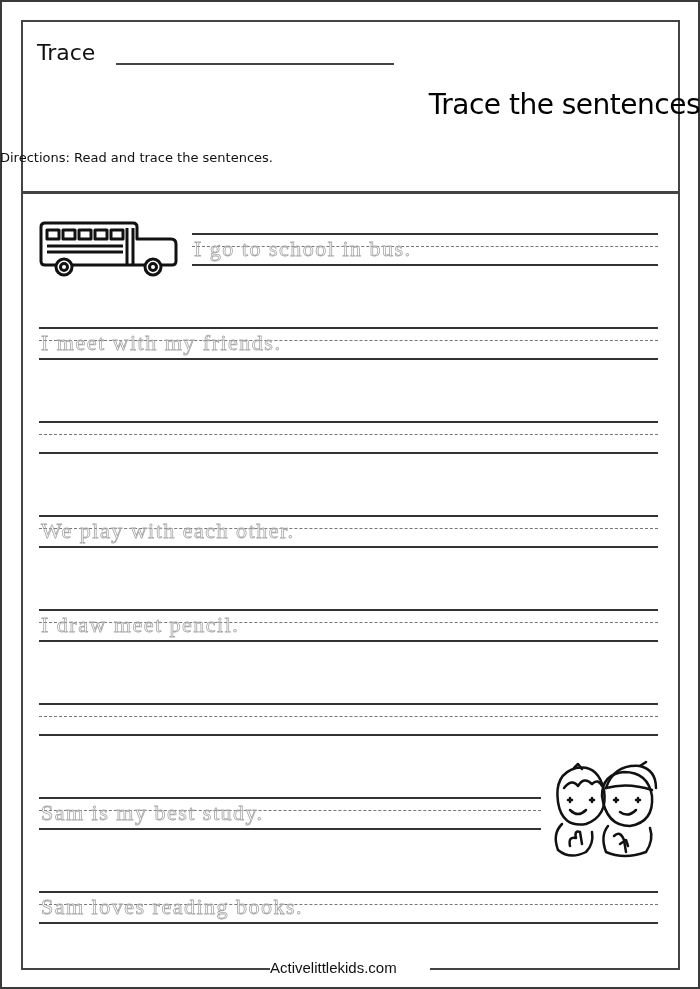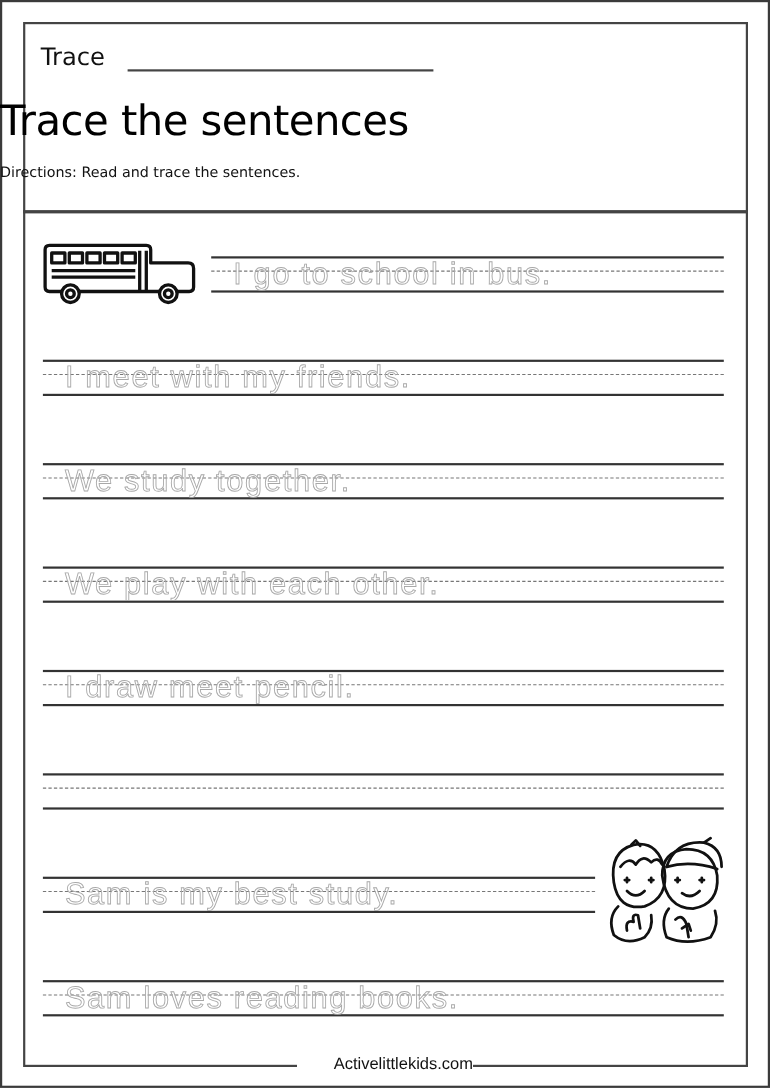--- a/index.html
+++ b/index.html
@@ -2,33 +2,33 @@
 <html><head>
 <meta charset="utf-8">
 <style>
   html, body { margin: 0; padding: 0; background: #ffffff; }
   body { width: 700px; height: 989px; position: relative; overflow: hidden; font-family: "Liberation Sans", sans-serif; color: #111; }
   .page-border { position: absolute; left: 0; top: 0; width: 696px; height: 985px; border: 2px solid #3a3a3a; }
   .inner-box { position: absolute; left: 21px; top: 20px; width: 655px; height: 946px; border: 2px solid #444; }
   .header-divider { position: absolute; left: 21px; top: 191px; width: 659px; height: 3px; background: #444; }
   .name-label { position: absolute; left: 37px; top: 40px; font-size: 22px; font-family: "DejaVu Sans", sans-serif; color: #111; }
   .name-line { position: absolute; left: 116px; top: 63px; width: 278px; height: 2px; background: #444; }
-  .title { position: absolute; left: 0; width: 700px; top: 88px; text-align: left; font-family: "DejaVu Sans", sans-serif; font-size: 38px; font-weight: 500; color: #000; letter-spacing: -0.5px; }
+  .title { position: absolute; left: 0; width: 700px; top: 88px; text-align: right; font-family: "DejaVu Sans", sans-serif; font-size: 28px; font-weight: 500; color: #000; letter-spacing: -0.5px; }
   .directions { position: absolute; left: 0; width: 700px; top: 150px; text-align: left; font-family: "DejaVu Sans", sans-serif; font-size: 13px; color: #111; }
 
   .row { position: absolute; height: 34px; }
   .row .line-top { position: absolute; left: 0; right: 0; top: 0; height: 2px; background: #333; }
   .row .line-mid { position: absolute; left: 0; right: 0; top: 13px; height: 0; border-top: 1px dashed #777; }
   .row .line-base { position: absolute; left: 0; right: 0; top: 31px; height: 2px; background: #333; }
-  .row .trace { position: absolute; left: 20px; top: -4px; white-space: nowrap; font-family: Liberation Sans, sans-serif; font-weight: 200; font-size: 28px; line-height: 40px; color: transparent; -webkit-text-stroke: 0.8px #a8a8a8; letter-spacing: 1.5px; }
+  .row .trace { position: absolute; left: 2px; top: -4px; white-space: nowrap; font-family: Liberation Serif, serif; font-weight: 200; font-size: 22px; line-height: 40px; color: transparent; -webkit-text-stroke: 0.8px #a8a8a8; letter-spacing: 1.5px; }
 
   .bus-icon { position: absolute; left: 37px; top: 221px; width: 142px; height: 56px; }
   .kids-icon { position: absolute; left: 548px; top: 760px; width: 112px; height: 102px; }
 
-  .footer { position: absolute; left: 270px; top: 957px; width: 160px; text-align: right; background: #fff; font-family: "Liberation Sans", sans-serif; font-size: 15px; color: #111; line-height: 22px; }
+  .footer { position: absolute; left: 270px; top: 957px; width: 160px; text-align: left; background: #fff; font-family: "Liberation Sans", sans-serif; font-size: 15px; color: #111; line-height: 22px; }
 </style>
 </head>
 <body>
 
 <div class="page-border"></div>
 <div class="inner-box"></div>
 <div class="header-divider"></div>
 
 <div class="name-label">Trace</div>
 <div class="name-line"></div>
@@ -65,21 +65,20 @@
   <div class="line-top"></div>
   <div class="line-mid"></div>
   <div class="line-base"></div>
   <div class="trace">I meet with my friends.</div>
 </div>
 
 <div class="row" style="left:39px; top:421px; width:619px;">
   <div class="line-top"></div>
   <div class="line-mid"></div>
   <div class="line-base"></div>
-  <div class="trace">We study together.</div>
 </div>
 
 <div class="row" style="left:39px; top:515px; width:619px;">
   <div class="line-top"></div>
   <div class="line-mid"></div>
   <div class="line-base"></div>
   <div class="trace">We play with each other.</div>
 </div>
 
 <div class="row" style="left:39px; top:609px; width:619px;">

